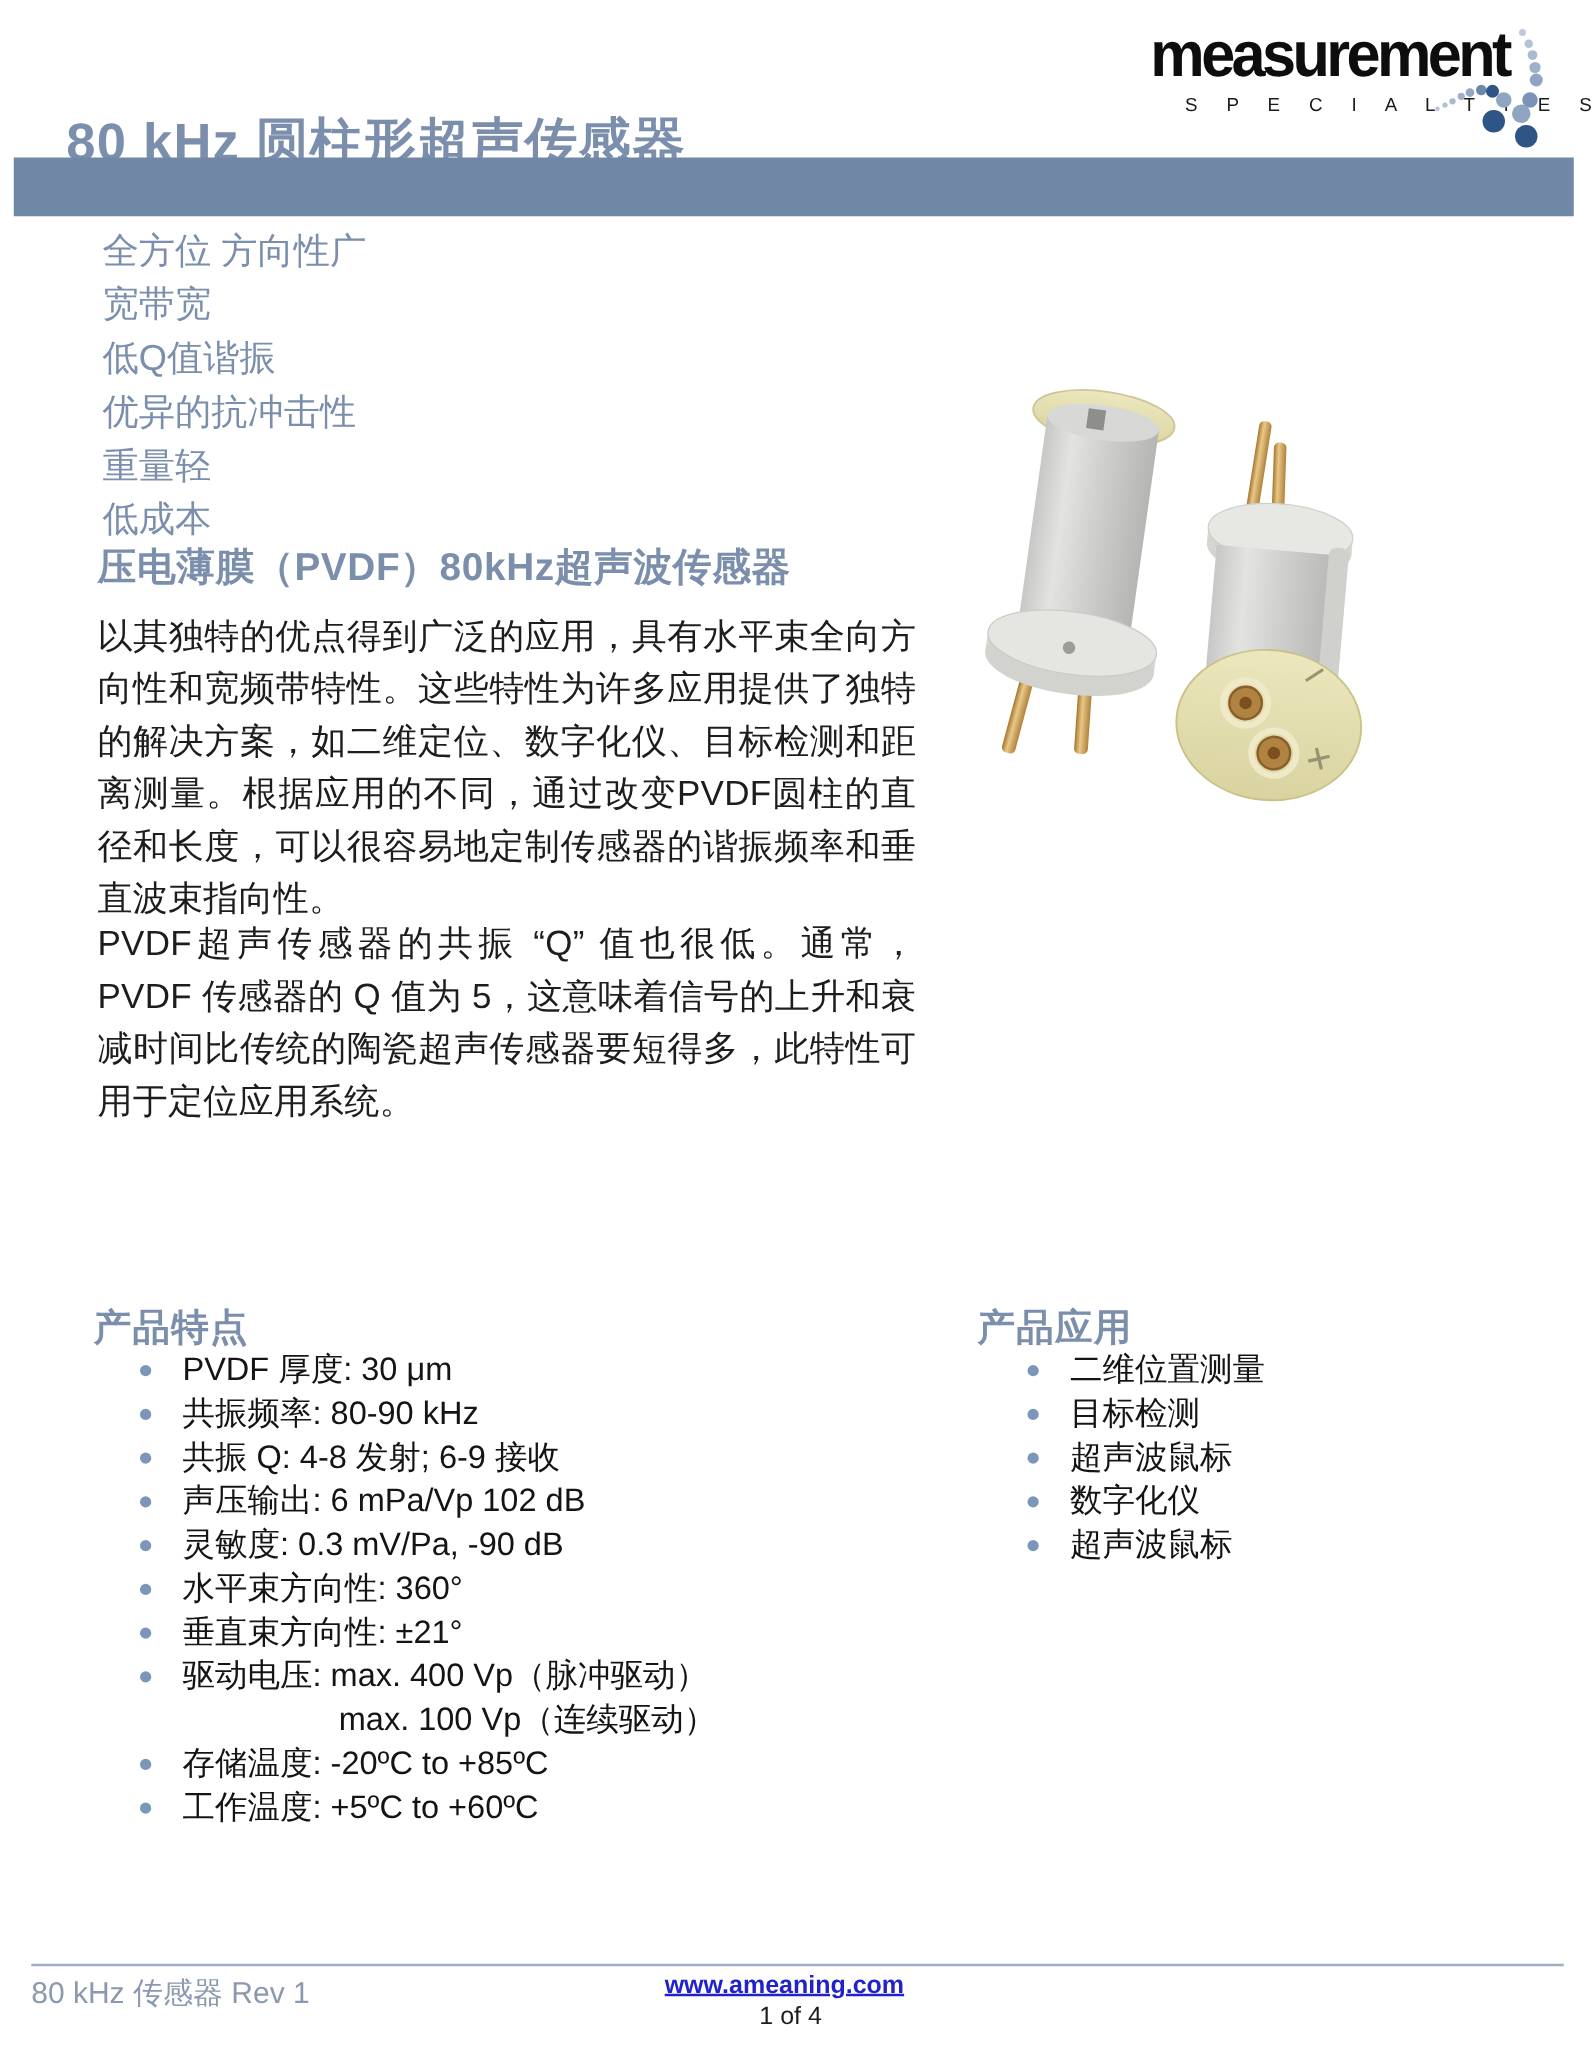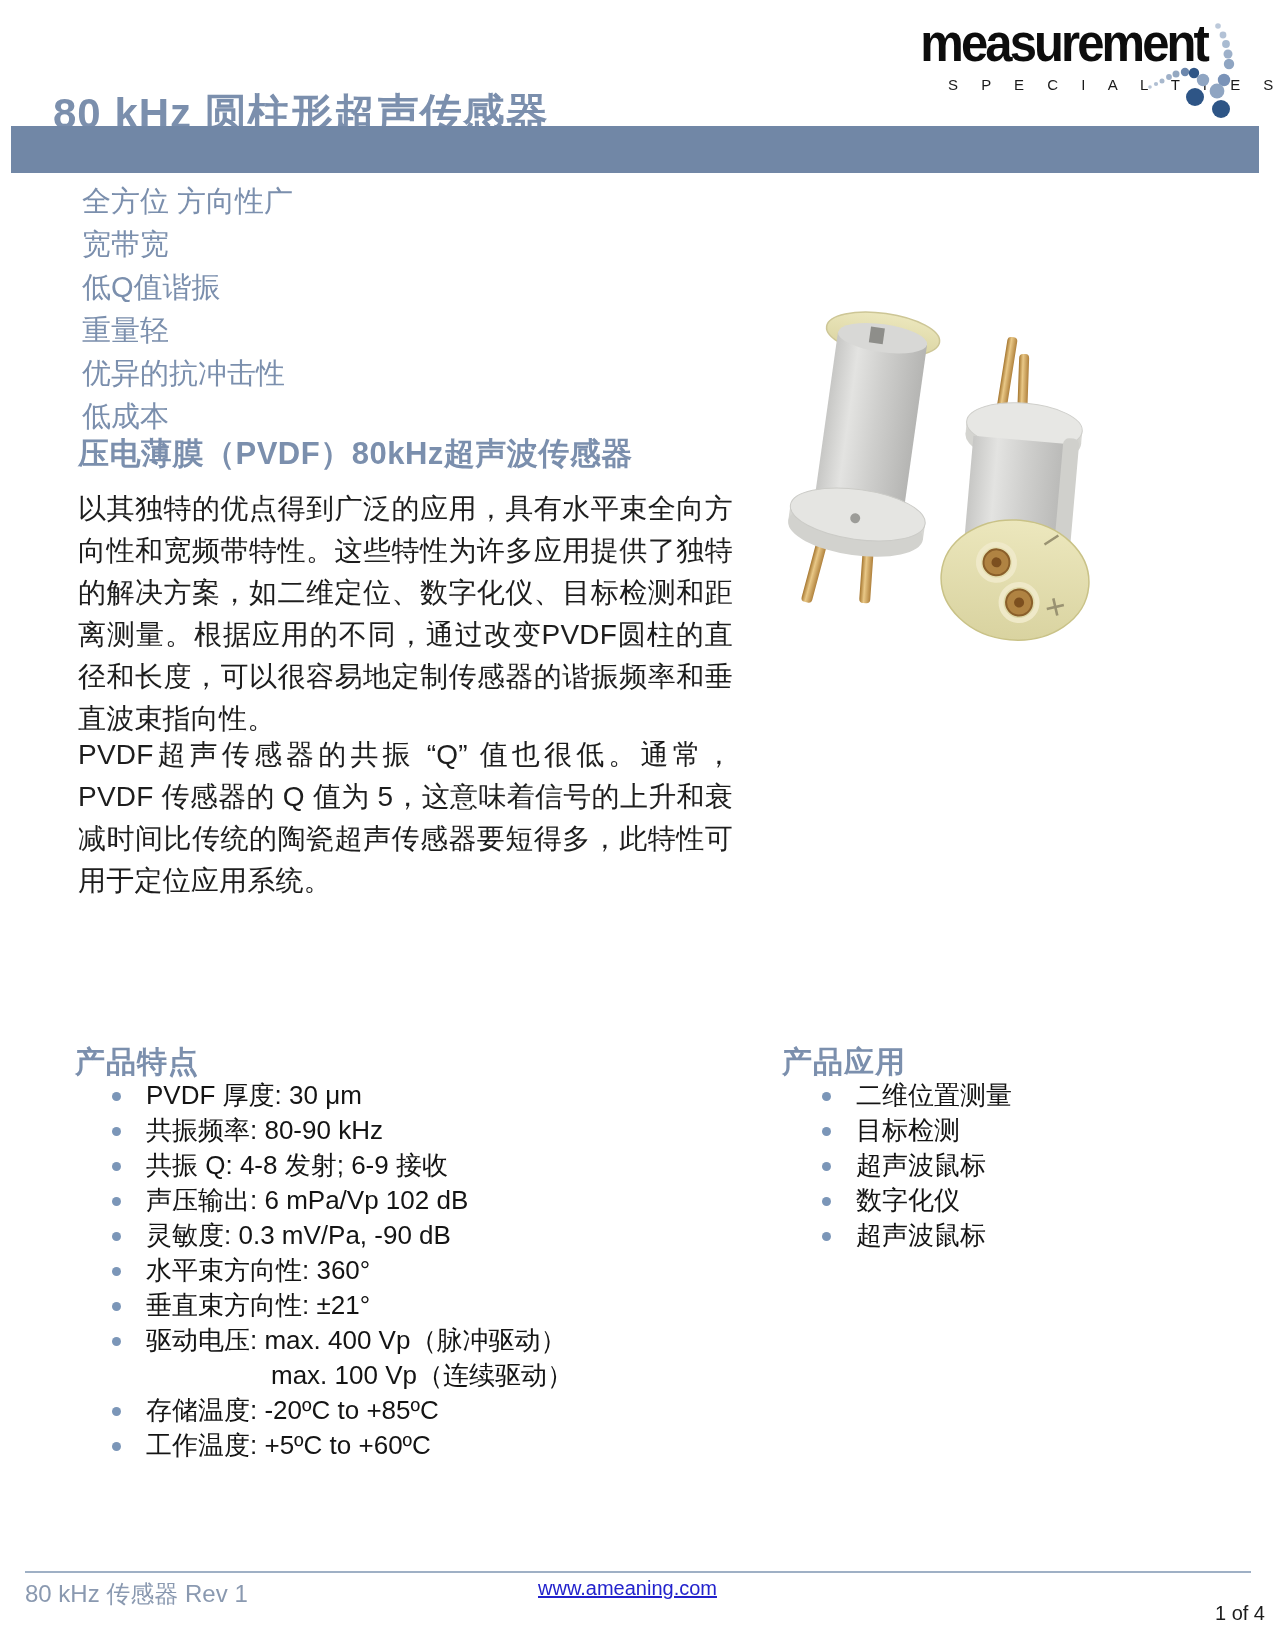--- a/index.html
+++ b/index.html
@@ -56,22 +56,22 @@
   .bullet-list li{position:relative;padding-left:34px;line-height:35px;white-space:nowrap;}
   .dot{
     position:absolute;left:0;top:14px;width:9px;height:9px;border-radius:50%;
     background:#7b96b8;display:inline-block;
   }
   .cont-line{margin-left:125px;line-height:35px;white-space:nowrap;}
   
   .foot-rule{position:absolute;left:25px;top:1571px;width:1226px;height:2px;background:#9fb0c5;}
   .foot-left{position:absolute;left:25px;top:1578px;font-size:24px;color:#8a99b0;white-space:nowrap;}
   .foot-link-wrap{position:absolute;left:0;top:1577px;width:1255px;text-align:center;}
-  .foot-link{font-size:20px;color:#2222cc;text-decoration:underline;}
-  .foot-page{position:absolute;left:0;top:1602px;width:1265px;text-align:right;font-size:20px;color:#1c1c1c;}
+  .foot-link{font-size:20px;color:#2222cc;text-decoration:underline;font-weight:bold;}
+  .foot-page{position:absolute;left:0;top:1602px;width:1265px;text-align:center;font-size:20px;color:#1c1c1c;}
 </style>
 </head>
 <body>
 
 <div class="page">
 
   <h1 class="title">80 kHz 圆柱形超声传感器</h1>
 
   <div class="logo-word">measurement</div>
   <div class="logo-sub">S P E C I A L T I E S</div>
@@ -97,22 +97,22 @@
     <circle cx="65" cy="68" r="6.2" fill="#8fa5c2"></circle>
     <circle cx="57" cy="85" r="9" fill="#2e5586"></circle>
   </svg>
 
   <div class="banner"></div>
 
   <ul class="top-features">
     <li>全方位  方向性广</li>
     <li>宽带宽</li>
     <li>低Q值谐振</li>
+    <li>优异的抗冲击性</li>
     <li>重量轻</li>
-    <li>优异的抗冲击性</li>
     <li>低成本</li>
   </ul>
 
   <h2 class="sec-heading"><span class="cjk">压电薄膜（</span><span class="latin">PVDF</span><span class="cjk">）</span><span class="latin">80kHz</span><span class="cjk">超声波传感器</span></h2>
 
   <p class="para para1">以其独特的优点得到广泛的应用，具有水平束全向方向性和宽频带特性。这些特性为许多应用提供了独特的解决方案，如二维定位、数字化仪、目标检测和距离测量。根据应用的不同，通过改变PVDF圆柱的直径和长度，可以很容易地定制传感器的谐振频率和垂直波束指向性。</p>
   <p class="para para2">PVDF超声传感器的共振 “Q” 值也很低。通常，PVDF 传感器的 Q 值为 5，这意味着信号的上升和衰减时间比传统的陶瓷超声传感器要短得多，此特性可用于定位应用系统。</p>
 
   <svg class="photo" width="340" height="365" viewBox="0 0 340 365">
     <defs>

